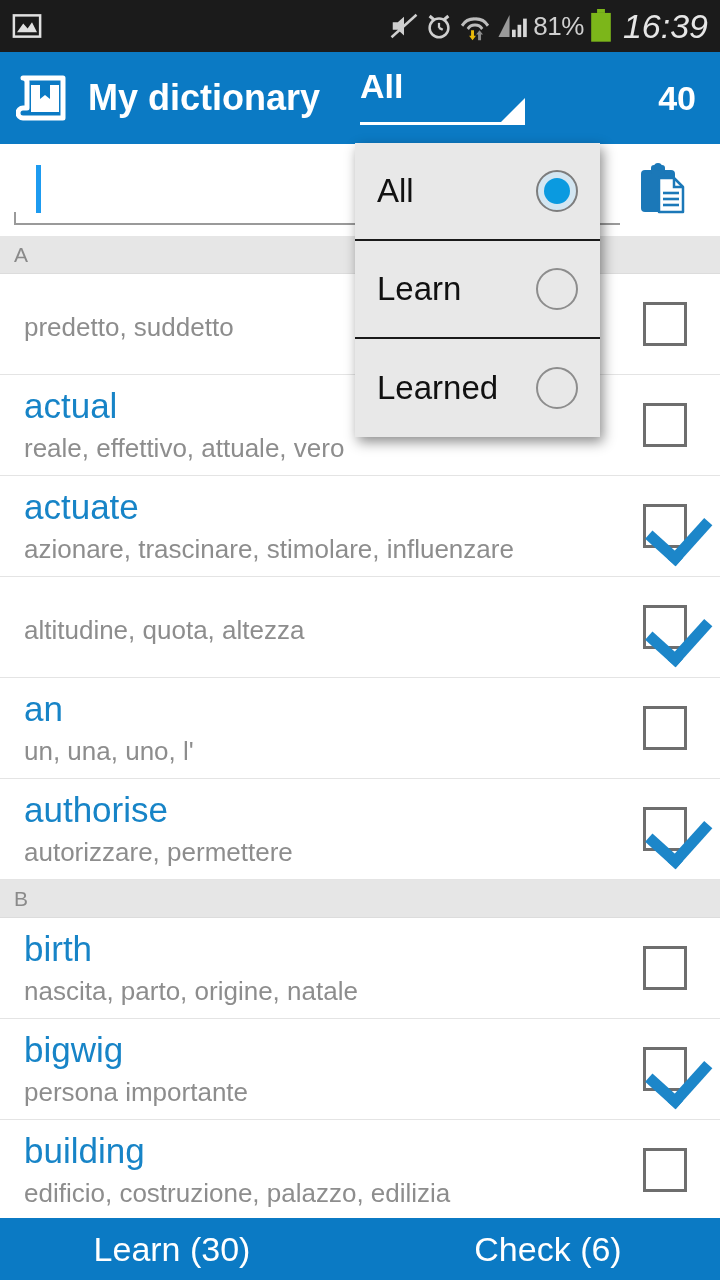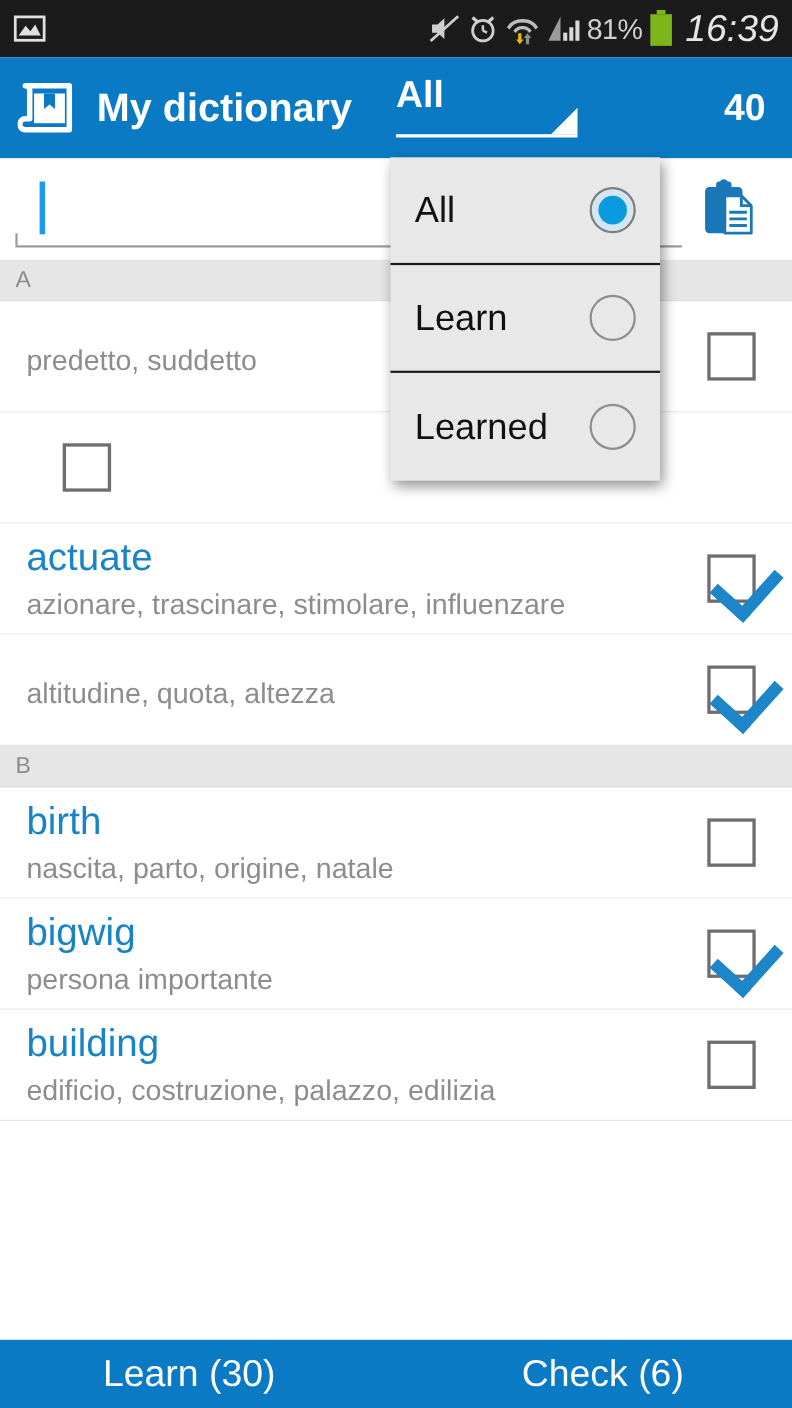--- a/index.html
+++ b/index.html
@@ -233,20 +233,24 @@
     <div class="row">
       <div class="row-texts">
         <div class="translation">predetto, suddetto</div>
       </div>
       <div class="cbox-cell">
         <div class="cbox"></div>
       </div>
     </div>
 
     <div class="row">
+      <div class="row-texts">
+        <div class="word">actual</div>
+        <div class="translation">reale, effettivo, attuale, vero</div>
+      </div>
       <div class="cbox-cell">
         <div class="cbox"></div>
       </div>
     </div>
 
     <div class="row">
       <div class="row-texts">
         <div class="word">actuate</div>
         <div class="translation">azionare, trascinare, stimolare, influenzare</div>
       </div>
@@ -257,21 +261,39 @@
 
     <div class="row">
       <div class="row-texts">
         <div class="translation">altitudine, quota, altezza</div>
       </div>
       <div class="cbox-cell">
         <div class="cbox checked"></div>
       </div>
     </div>
 
-
+    <div class="row">
+      <div class="row-texts">
+        <div class="word">an</div>
+        <div class="translation">un, una, uno, l'</div>
+      </div>
+      <div class="cbox-cell">
+        <div class="cbox"></div>
+      </div>
+    </div>
+
+    <div class="row">
+      <div class="row-texts">
+        <div class="word">authorise</div>
+        <div class="translation">autorizzare, permettere</div>
+      </div>
+      <div class="cbox-cell">
+        <div class="cbox checked"></div>
+      </div>
+    </div>
 
     <div class="section-header">
       <span>B</span>
     </div>
 
     <div class="row">
       <div class="row-texts">
         <div class="word">birth</div>
         <div class="translation">nascita, parto, origine, natale</div>
       </div>

